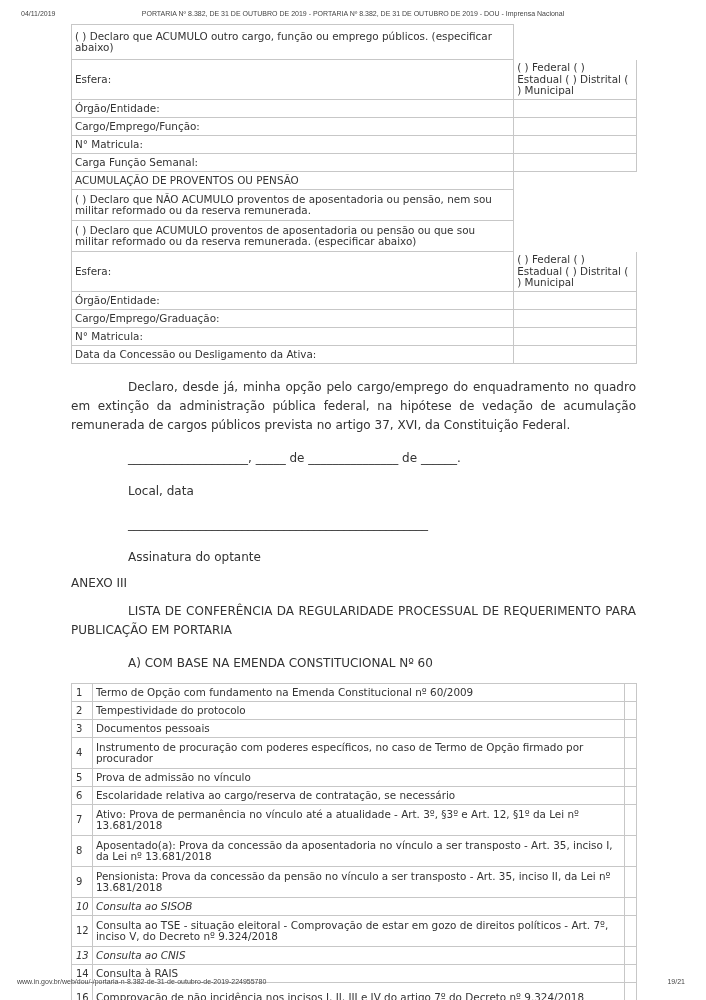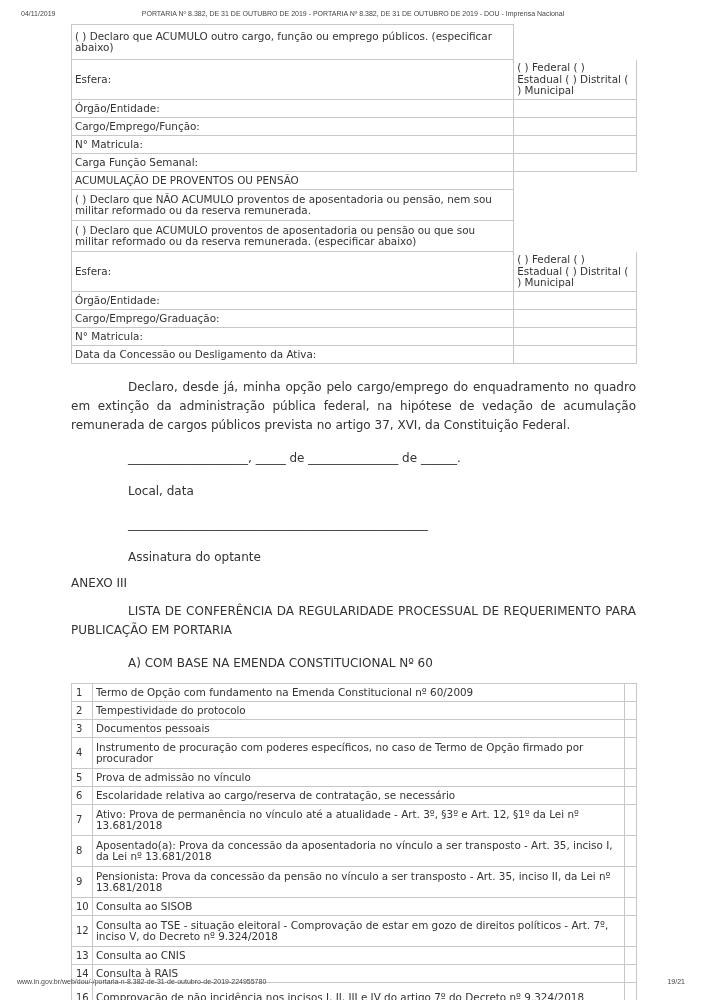--- a/index.html
+++ b/index.html
@@ -174,31 +174,31 @@
         <tr style="height: 31px;">
           <td class="num">8</td>
           <td>Aposentado(a): Prova da concessão da aposentadoria no vínculo a ser transposto - Art. 35, inciso I, da Lei nº 13.681/2018</td>
           <td></td>
         </tr>
         <tr style="height: 31px;">
           <td class="num">9</td>
           <td>Pensionista: Prova da concessão da pensão no vínculo a ser transposto - Art. 35, inciso II, da Lei nº 13.681/2018</td>
           <td></td>
         </tr>
-        <tr style="height: 18px;">
+        <tr style="height: 18px; font-style: italic;">
           <td class="num">10</td>
           <td>Consulta ao SISOB</td>
           <td></td>
         </tr>
         <tr style="height: 31px;">
           <td class="num">12</td>
           <td>Consulta ao TSE - situação eleitoral - Comprovação de estar em gozo de direitos políticos - Art. 7º, inciso V, do Decreto nº 9.324/2018</td>
           <td></td>
         </tr>
-        <tr style="height: 18px;">
+        <tr style="height: 18px; font-style: italic;">
           <td class="num">13</td>
           <td>Consulta ao CNIS</td>
           <td></td>
         </tr>
         <tr style="height: 18px;">
           <td class="num">14</td>
           <td>Consulta à RAIS</td>
           <td></td>
         </tr>
         <tr style="height: 31px;">

